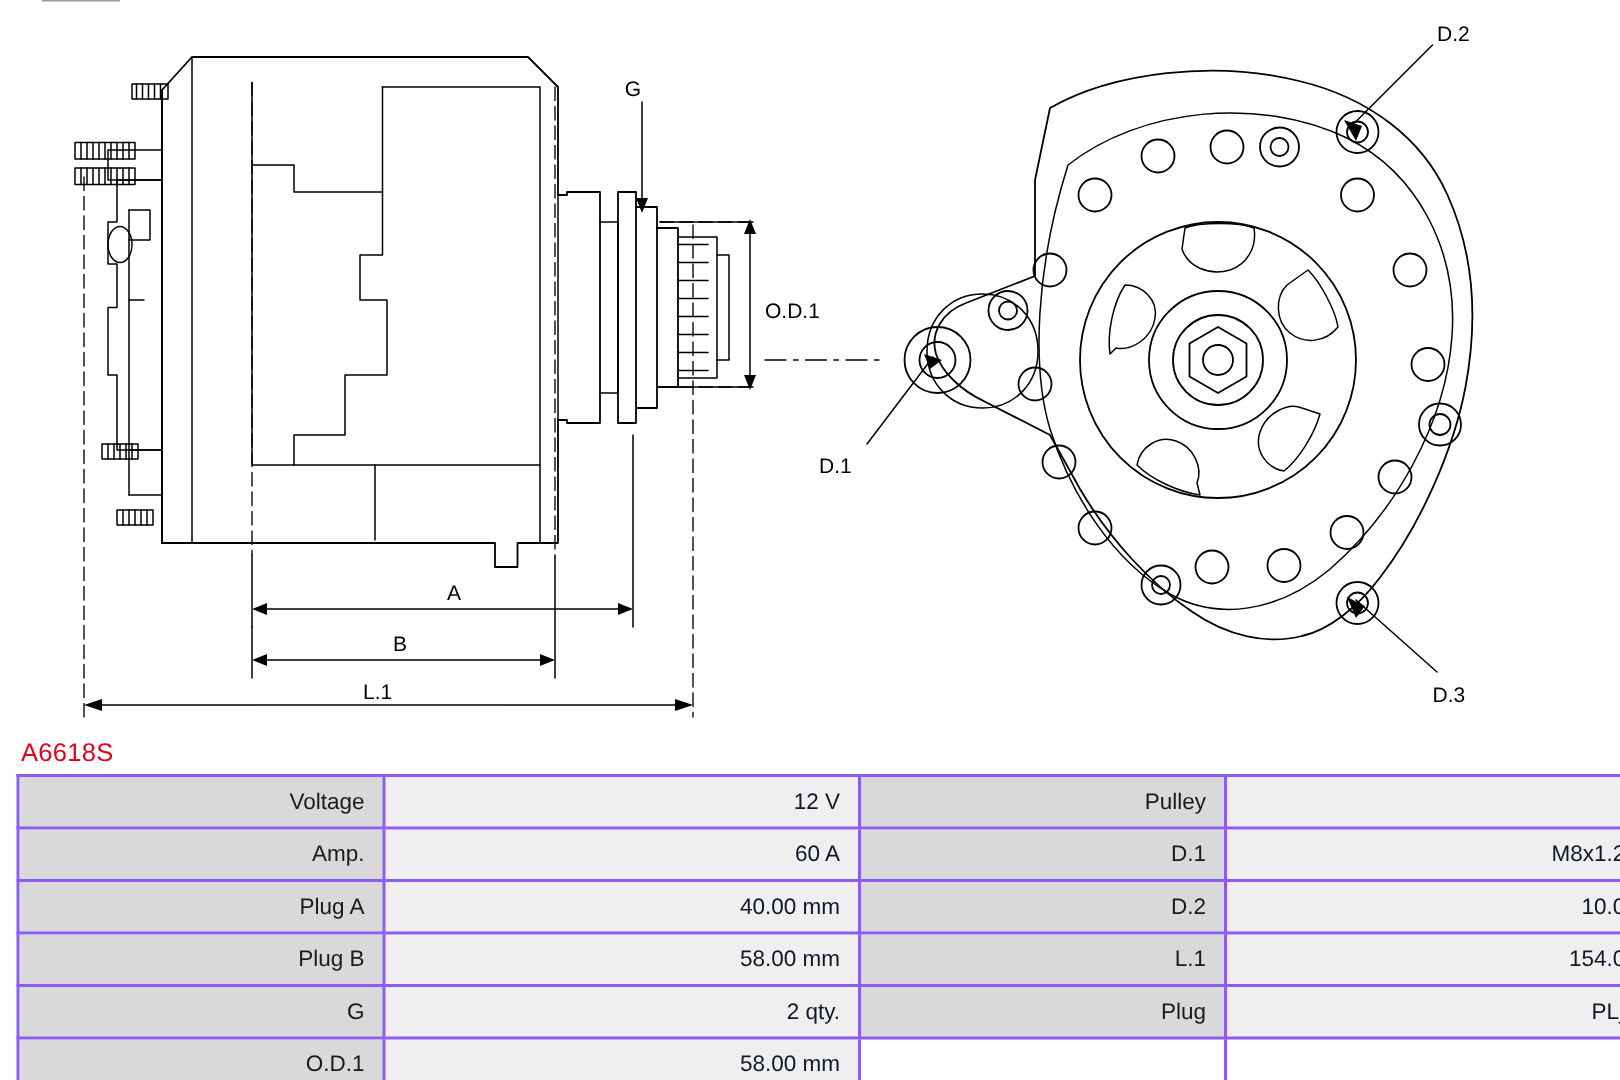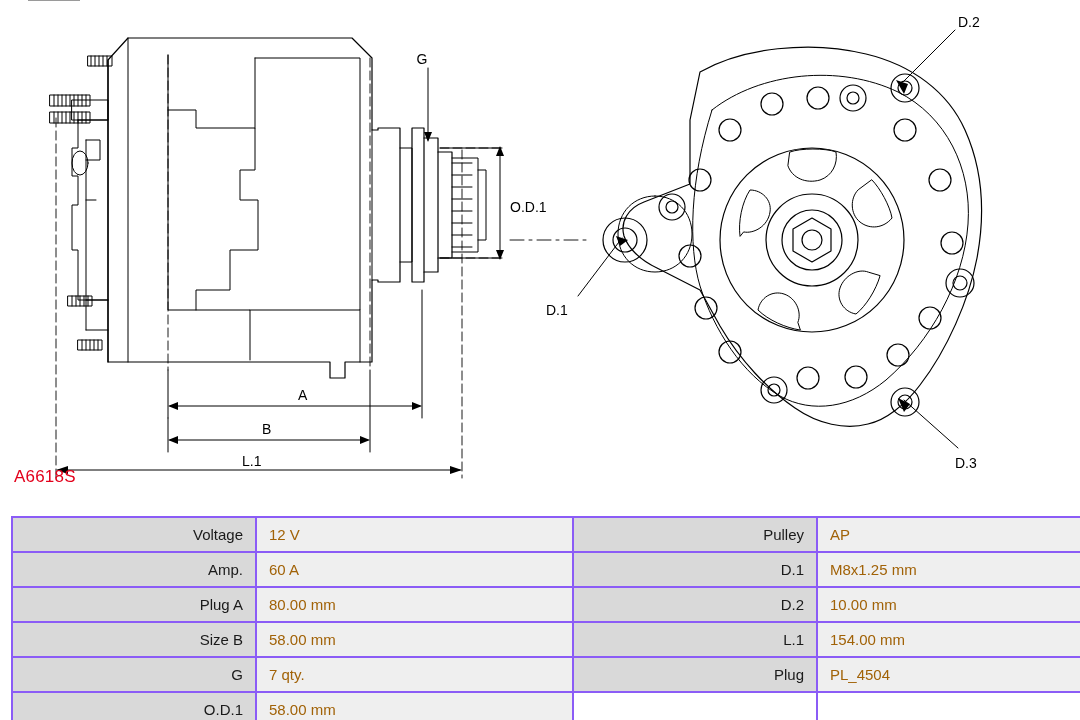--- a/index.html
+++ b/index.html
@@ -23,21 +23,21 @@
   .drawing {
     position: absolute;
     left: 0;
     top: 0;
     width: 1080px;
     height: 490px;
   }
   .part-number {
     position: absolute;
     left: 14px;
-    top: 467px;
+    top: 492px;
     font-size: 17px;
     color: #e3001b;
     font-family: "Liberation Sans", sans-serif;
     letter-spacing: 0.2px;
   }
   .spec-table {
     position: absolute;
     left: 11px;
     top: 516px;
     width: 1058px;
@@ -53,22 +53,22 @@
     overflow: hidden;
   }
   .lbl {
     background: #d9d9d9;
     text-align: right;
     color: #1a1a1a;
     width: 218px;
   }
   .val {
     background: #efefef;
-    text-align: left;
-    color: #a16207;
+    text-align: right;
+    color: #0f172a;
     width: 291px;
   }
   .empty-cell {
     background: #ffffff;
     border: 1px solid #ffffff;
   }
   .top-line {
     position: absolute;
     left: 28px;
     top: 0px;
@@ -341,33 +341,33 @@
         <td class="val">AP</td>
       </tr>
       <tr>
         <td class="lbl">Amp.</td>
         <td class="val">60 A</td>
         <td class="lbl">D.1</td>
         <td class="val">M8x1.25 mm</td>
       </tr>
       <tr>
         <td class="lbl">Plug A</td>
-        <td class="val">80.00 mm</td>
+        <td class="val">40.00 mm</td>
         <td class="lbl">D.2</td>
         <td class="val">10.00 mm</td>
       </tr>
       <tr>
-        <td class="lbl">Size B</td>
+        <td class="lbl">Plug B</td>
         <td class="val">58.00 mm</td>
         <td class="lbl">L.1</td>
         <td class="val">154.00 mm</td>
       </tr>
       <tr>
         <td class="lbl">G</td>
-        <td class="val">7 qty.</td>
+        <td class="val">2 qty.</td>
         <td class="lbl">Plug</td>
         <td class="val">PL_4504</td>
       </tr>
       <tr>
         <td class="lbl">O.D.1</td>
         <td class="val">58.00 mm</td>
         <td class="empty-cell"></td>
         <td class="empty-cell"></td>
       </tr>
     </tbody>

